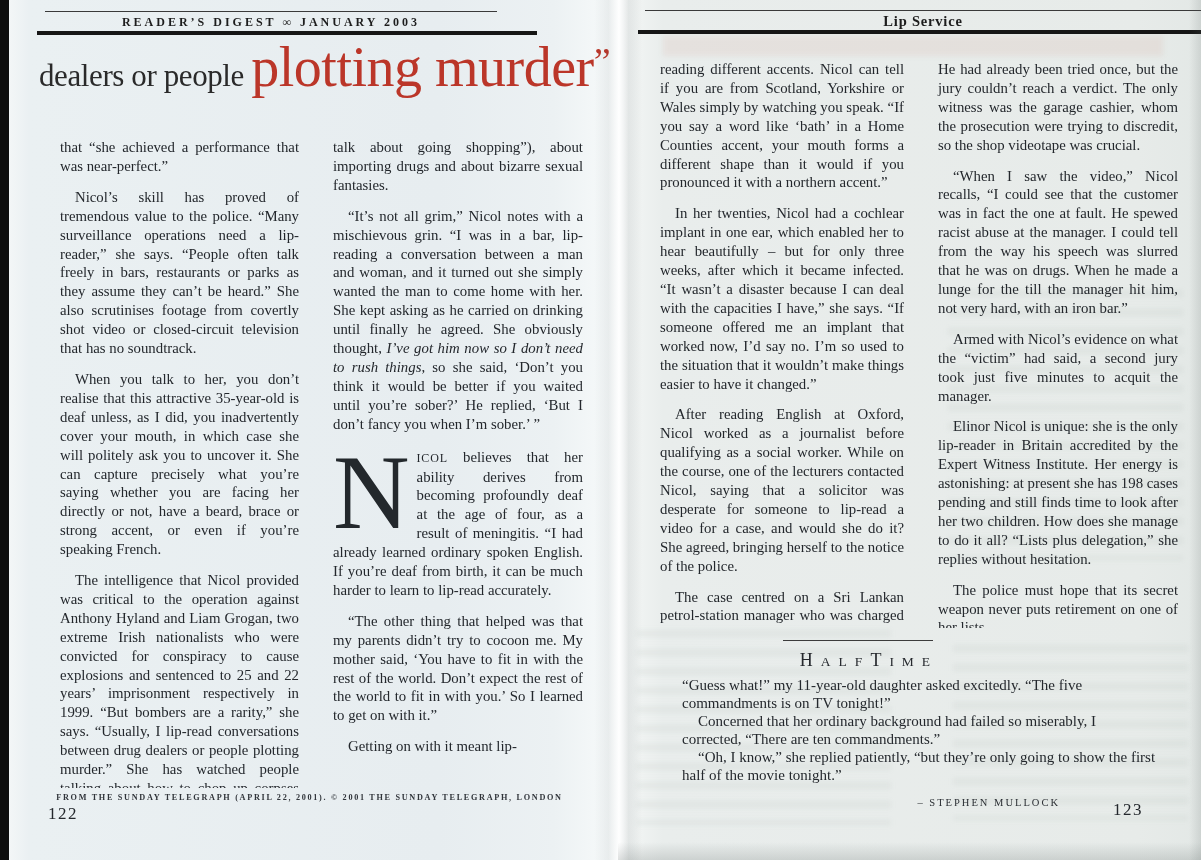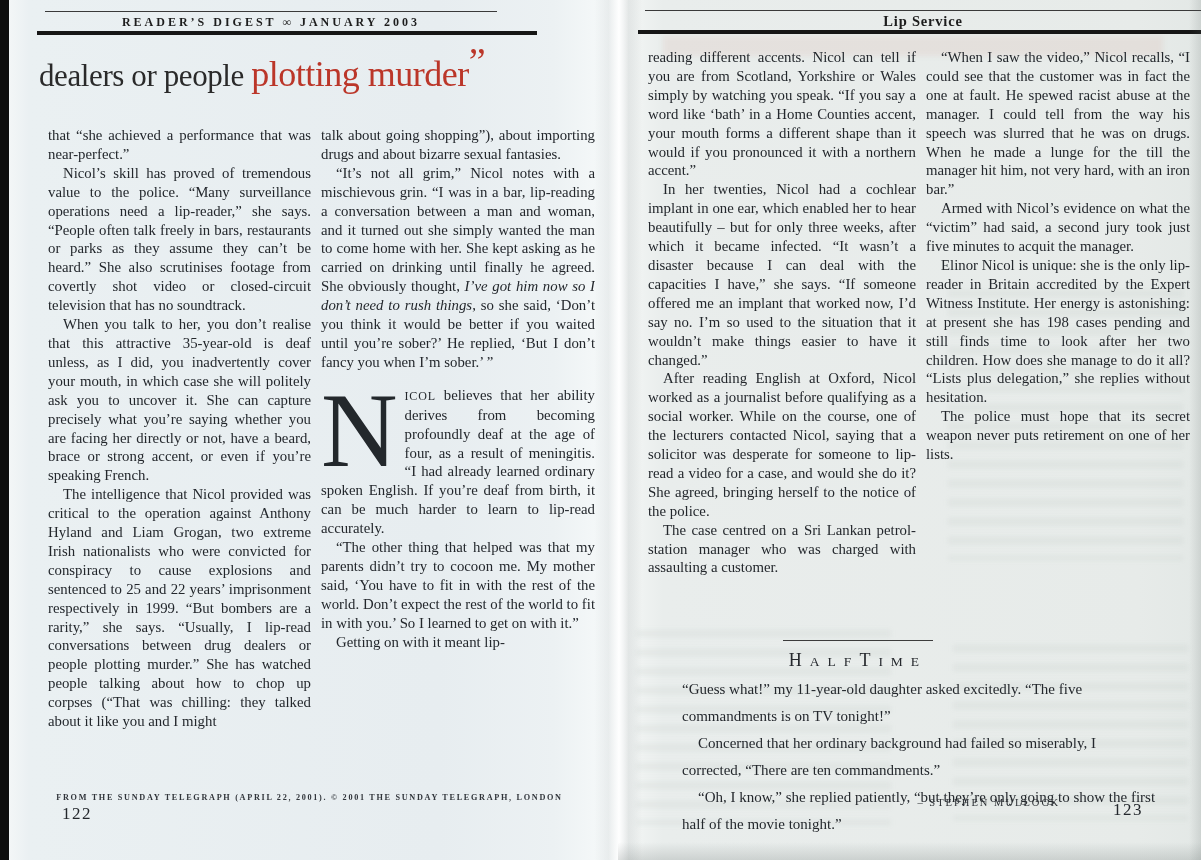--- a/index.html
+++ b/index.html
@@ -34,54 +34,54 @@
     position:absolute; text-align:center; font-weight:700;
     font-size:12px; letter-spacing:3px; color:#1d1d1d; white-space:nowrap;
   }
   .rp-header { font-size:14.5px; letter-spacing:0.8px; }
 
   
   .headline { position:absolute; left:30px; top:38px; width:566px; color:#2a2a2a; }
   .headline .hl1 { font-size:31px; letter-spacing:-0.4px; line-height:36px; white-space:nowrap; }
   .headline .hl2 { line-height:46px; white-space:nowrap; }
   .headline .hl2-black { font-size:31px; letter-spacing:-0.4px; }
-  .headline .hl2-red { font-size:36px; color:#bb3629; letter-spacing:-0.5px; }
+  .headline .hl2-red { font-size:56px; color:#bb3629; letter-spacing:-0.5px; }
   .headline .hl2-quote { font-size:38px; color:#bb3629; vertical-align:12px; }
 
   
   .col {
     position:absolute; text-align:justify;
     font-size:14.8px; line-height:18.9px; color:#23272c;
     overflow:hidden; hyphens:auto;
   }
-  .col p { margin:0; text-indent:15px; }
+  .col p { margin:12px; text-indent:15px; }
   .col p.noindent { text-indent:0; }
   .col p.lead-bold { font-weight:400; }
   .dc-para { margin-top:14px !important; text-indent:0 !important; }
   .dropcap {
     float:left; font-size:106px; line-height:86px;
     padding:2px 7px 0 0; color:#23282c;
   }
   .sc { font-size:12px; letter-spacing:0.8px; }
   .ital { font-style:italic; }
 
   .source-credit {
     position:absolute; left:28px; top:793px; width:545px; text-align:center;
     font-size:8.2px; letter-spacing:1.7px; font-weight:600; color:#30343a; white-space:nowrap;
   }
   .page-number { position:absolute; font-size:17px; letter-spacing:1.5px; color:#23272c; }
 
   
   .ht-rule { position:absolute; left:165px; top:640px; width:150px; height:1px; background:#3c3c3c; }
-  .ht-title { position:absolute; left:95px; top:650px; width:290px; text-align:center;
+  .ht-title { position:absolute; left:106px; top:650px; width:290px; text-align:center;
     letter-spacing:8px; color:#26292e; white-space:nowrap; }
   .ht-big { font-size:18px; }
   .ht-small { font-size:13.5px; }
   .anecdote { position:absolute; left:64px; top:676px; width:474px;
-    font-size:15px; line-height:27px; color:#24282d; }
+    font-size:15px; line-height:18px; color:#24282d; }
   .anecdote p { text-indent:0; }
   .anecdote p.indent { text-indent:16px; }
   .byline { position:absolute; left:64px; top:797px; width:378px; text-align:right;
     font-size:10.5px; letter-spacing:2px; font-weight:400; color:#2b2f34; }
 
   
   .bleed { position:absolute; pointer-events:none; filter:blur(2.5px); }
   .bleed-red { background:rgba(195,90,70,0.08); }
   .bleed-lines { background:repeating-linear-gradient(180deg, rgba(120,140,128,0.07) 0 7px, rgba(0,0,0,0) 7px 19px); }
 </style>
@@ -110,41 +110,42 @@
 
     <div class="col" style="left:312px; top:126px; width:274px; height:662px;">
       <p class="noindent">talk about going shopping”), about importing drugs and about bizarre sexual fantasies.</p>
       <p><span>“It’s not all grim,” Nicol notes with a mischievous grin. “I was in a bar, lip-reading a conversation between a man and woman, and it turned out she simply wanted the man to come home with her. She kept asking as he carried on drinking until finally he agreed. She obviously thought, </span><span class="ital">I’ve got him now so I don’t need to rush things</span><span>, so she said, ‘Don’t you think it would be better if you waited until you’re sober?’ He replied, ‘But I don’t fancy you when I’m sober.’ ”</span></p>
       <p class="dc-para"><span class="dropcap">N</span><span class="sc">ICOL</span><span> believes that her ability derives from becoming profoundly deaf at the age of four, as a result of meningitis. “I had already learned ordinary spoken English. If you’re deaf from birth, it can be much harder to learn to lip-read accurately.</span></p>
       <p>“The other thing that helped was that my parents didn’t try to cocoon me. My mother said, ‘You have to fit in with the rest of the world. Don’t expect the rest of the world to fit in with you.’ So I learned to get on with it.”</p>
       <p>Getting on with it meant lip-</p>
     </div>
 
     <div class="source-credit">FROM THE SUNDAY TELEGRAPH (APRIL 22, 2001). © 2001 THE SUNDAY TELEGRAPH, LONDON</div>
-    <div class="page-number" style="left:53px; top:804px;">122</div>
+    <div class="page-number" style="left:39px; top:804px;">122</div>
   </div>
 
   <div class="page right-page">
     <div class="bleed bleed-red" style="left:45px; top:36px; width:500px; height:20px;"></div>
     <div class="bleed bleed-lines" style="left:330px; top:290px; width:235px; height:270px;"></div>
     <div class="bleed bleed-lines" style="left:18px; top:630px; width:255px; height:195px;"></div>
     <div class="bleed bleed-lines" style="left:335px; top:645px; width:235px; height:175px;"></div>
 
     <div class="rule-thin" style="left:27px; top:10px; width:556px;"></div>
     <div class="running-header rp-header" style="left:27px; top:13px; width:556px;">Lip Service</div>
     <div class="rule-double" style="left:20px; top:30px; width:563px;"></div>
 
     <div class="col" style="left:30px; top:48px; width:268px; height:580px;">
       <p class="noindent">reading different accents. Nicol can tell if you are from Scotland, Yorkshire or Wales simply by watching you speak. “If you say a word like ‘bath’ in a Home Counties accent, your mouth forms a different shape than it would if you pronounced it with a northern accent.”</p>
       <p>In her twenties, Nicol had a cochlear implant in one ear, which enabled her to hear beautifully – but for only three weeks, after which it became infected. “It wasn’t a disaster because I can deal with the capacities I have,” she says. “If someone offered me an implant that worked now, I’d say no. I’m so used to the situation that it wouldn’t make things easier to have it changed.”</p>
       <p>After reading English at Oxford, Nicol worked as a journalist before qualifying as a social worker. While on the course, one of the lecturers contacted Nicol, saying that a solicitor was desperate for someone to lip-read a video for a case, and would she do it? She agreed, bringing herself to the notice of the police.</p>
       <p>The case centred on a Sri Lankan petrol-station manager who was charged with assaulting a customer.</p>
     </div>
 
     <div class="col" style="left:308px; top:48px; width:264px; height:580px;">
+      <p class="noindent">He had already been tried once, but the jury couldn’t reach a verdict. The only witness was the garage cashier, whom the prosecution were trying to discredit, so the shop videotape was crucial.</p>
       <p>“When I saw the video,” Nicol recalls, “I could see that the customer was in fact the one at fault. He spewed racist abuse at the manager. I could tell from the way his speech was slurred that he was on drugs. When he made a lunge for the till the manager hit him, not very hard, with an iron bar.”</p>
       <p>Armed with Nicol’s evidence on what the “victim” had said, a second jury took just five minutes to acquit the manager.</p>
       <p>Elinor Nicol is unique: she is the only lip-reader in Britain accredited by the Expert Witness Institute. Her energy is astonishing: at present she has 198 cases pending and still finds time to look after her two children. How does she manage to do it all? “Lists plus delegation,” she replies without hesitation.</p>
       <p>The police must hope that its secret weapon never puts retirement on one of her lists.</p>
     </div>
 
     <div class="ht-rule"></div>
     <div class="ht-title"><span class="ht-big">H</span><span class="ht-small">ALF</span><span class="ht-big">T</span><span class="ht-small">IME</span></div>
 
     <div class="anecdote">

